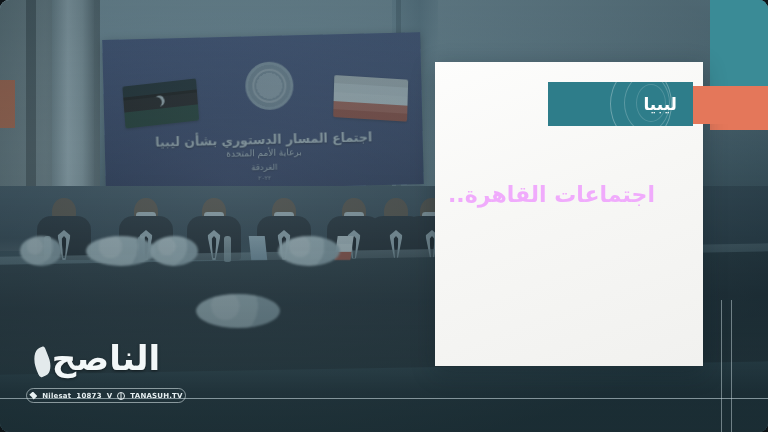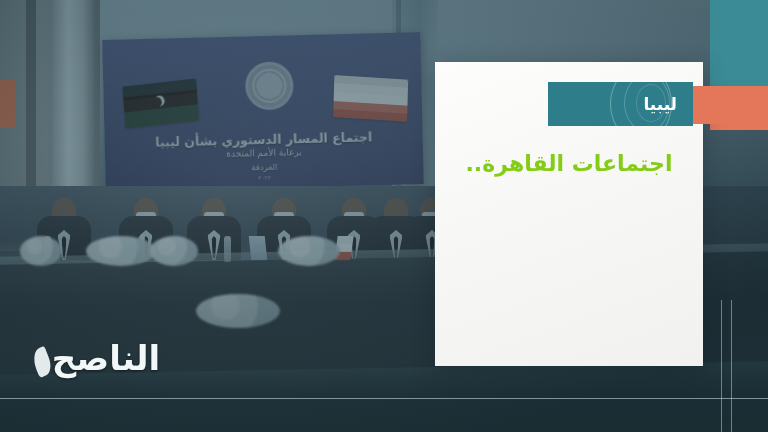--- a/index.html
+++ b/index.html
@@ -11,20 +11,21 @@
   * { box-sizing: border-box; }
 
   .stage {
     position: relative;
     width: 768px;
     height: 432px;
     overflow: hidden;
     font-family: "DejaVu Sans", "Liberation Sans", sans-serif;
     background: #3b5560;
     user-select: none;
+    border-radius: 9px;
   }
 
   
   .photo {
     position: absolute;
     inset: 0;
     background: #46616b;
     overflow: hidden;
   }
   
@@ -332,25 +333,25 @@
     font-size: 17px;
     font-weight: 700;
     direction: rtl;
     letter-spacing: .2px;
     white-space: nowrap;
   }
 
   
   .headline {
     position: absolute;
-    left: 448px; top: 149px;
+    left: 448px; top: 180px;
     width: 242px;
     direction: rtl;
-    text-align: center;
-    color: #84cc16;
+    text-align: left;
+    color: #f0abfc;
     font-size: 22px;
     font-weight: 700;
     line-height: 1.38;
     letter-spacing: -.2px;
   }
   .headline .hl {
     display: block;
     white-space: nowrap;
   }
 
@@ -538,15 +539,23 @@
     <span class="hl">اجتماعات القاهرة..</span>
   </div>
 
   <div class="rule-h"></div>
   <div class="rule-v1"></div>
   <div class="rule-v2"></div>
 
   <div class="logo">
     <div class="logo-word">الناصح</div>
     <div class="logo-leaf"></div>
+    <div class="logo-bar">
+      <span class="sat-icon"></span>
+      <span class="txt">Nilesat</span>
+      <span class="txt">10873</span>
+      <span class="txt">V</span>
+      <span class="globe-icon"></span>
+      <span class="txt">TANASUH.TV</span>
+    </div>
   </div>
 
 </div>
 
 </body></html>

